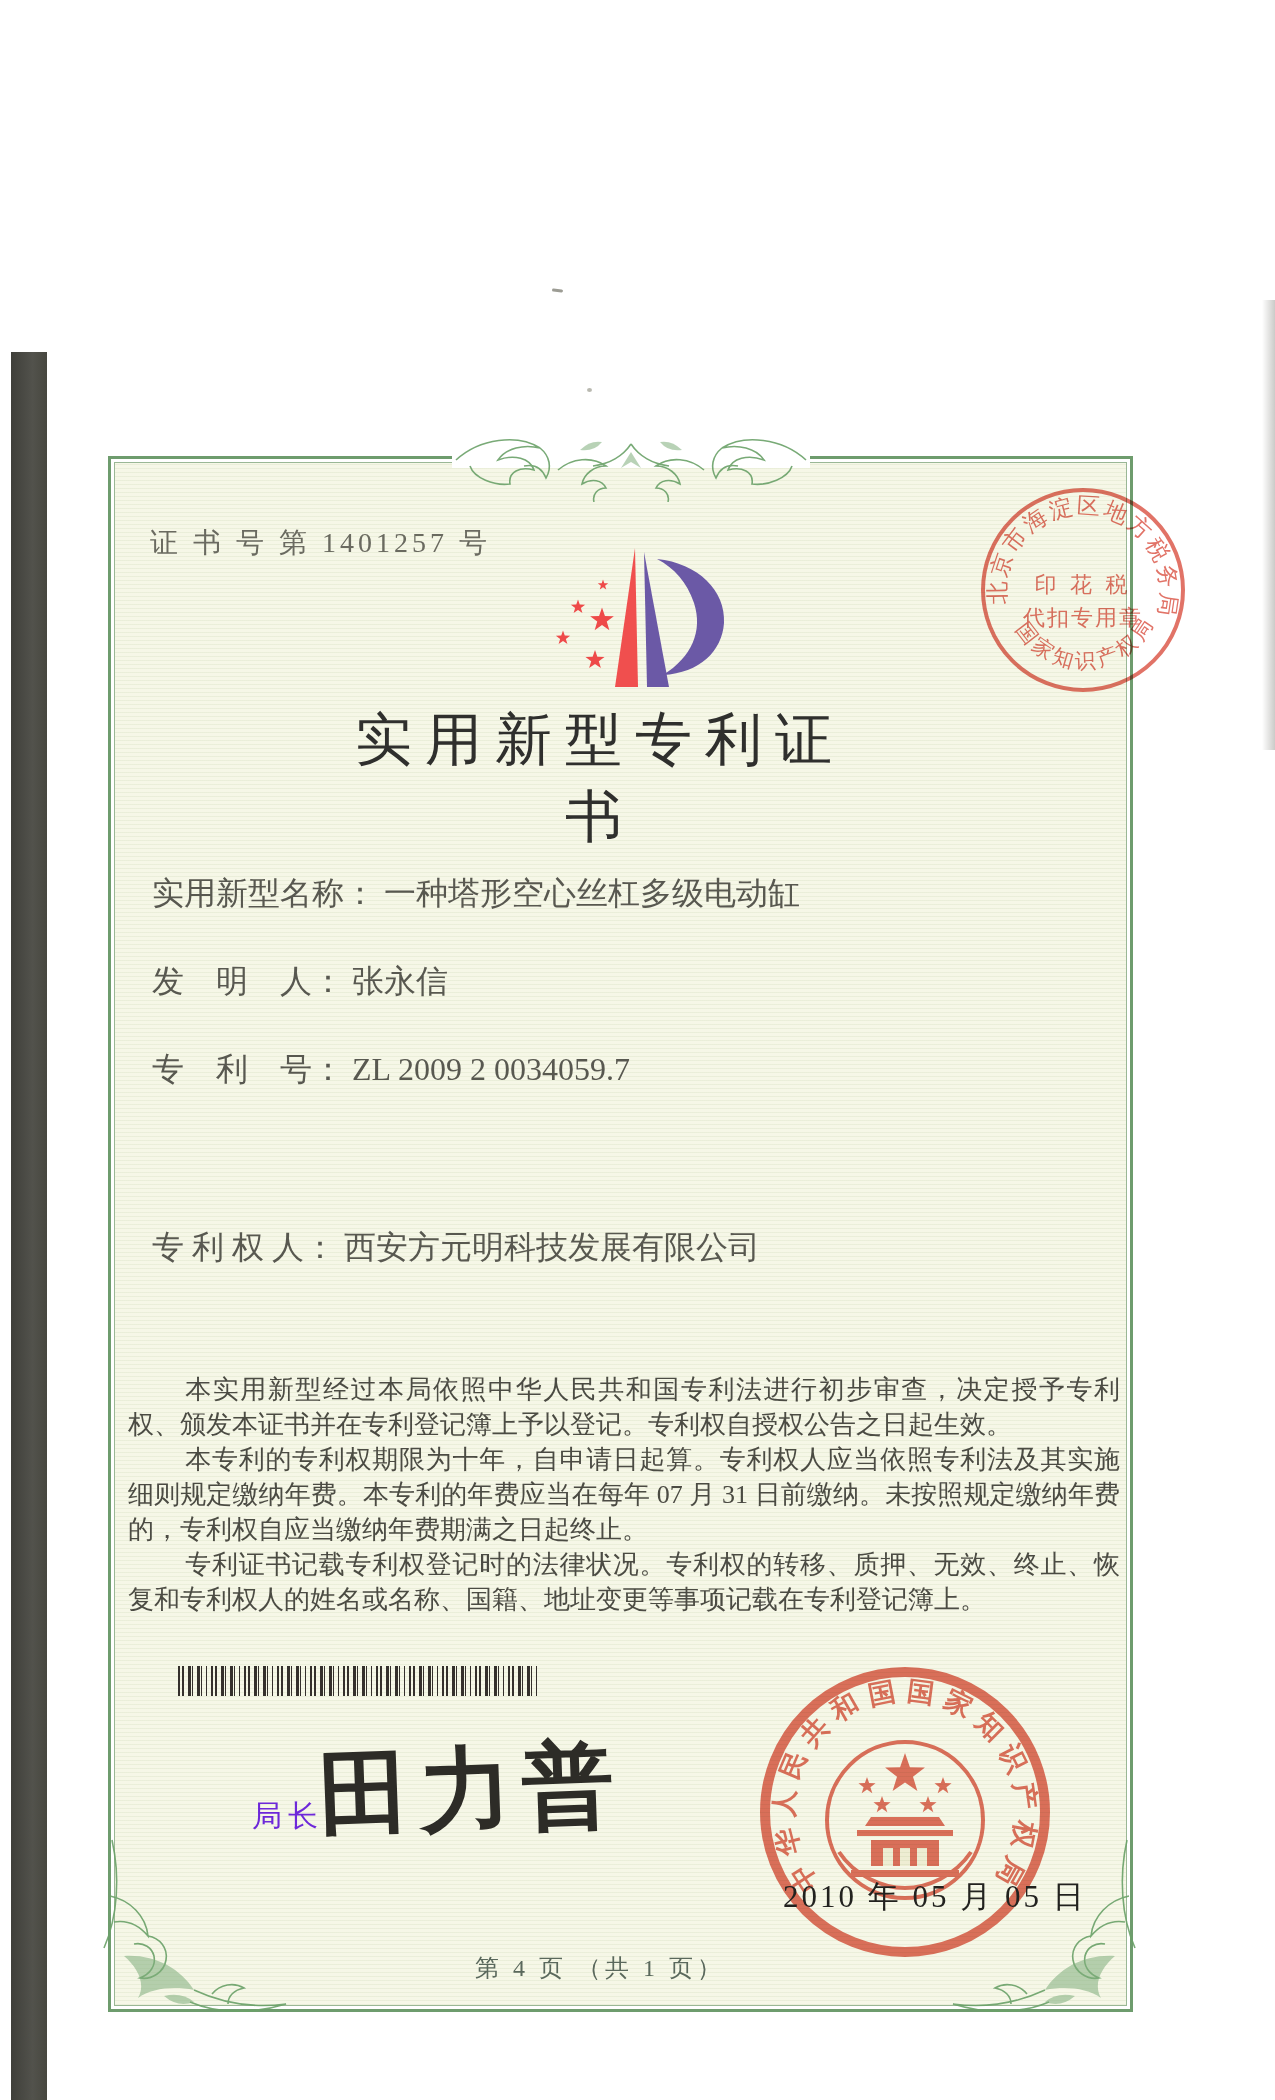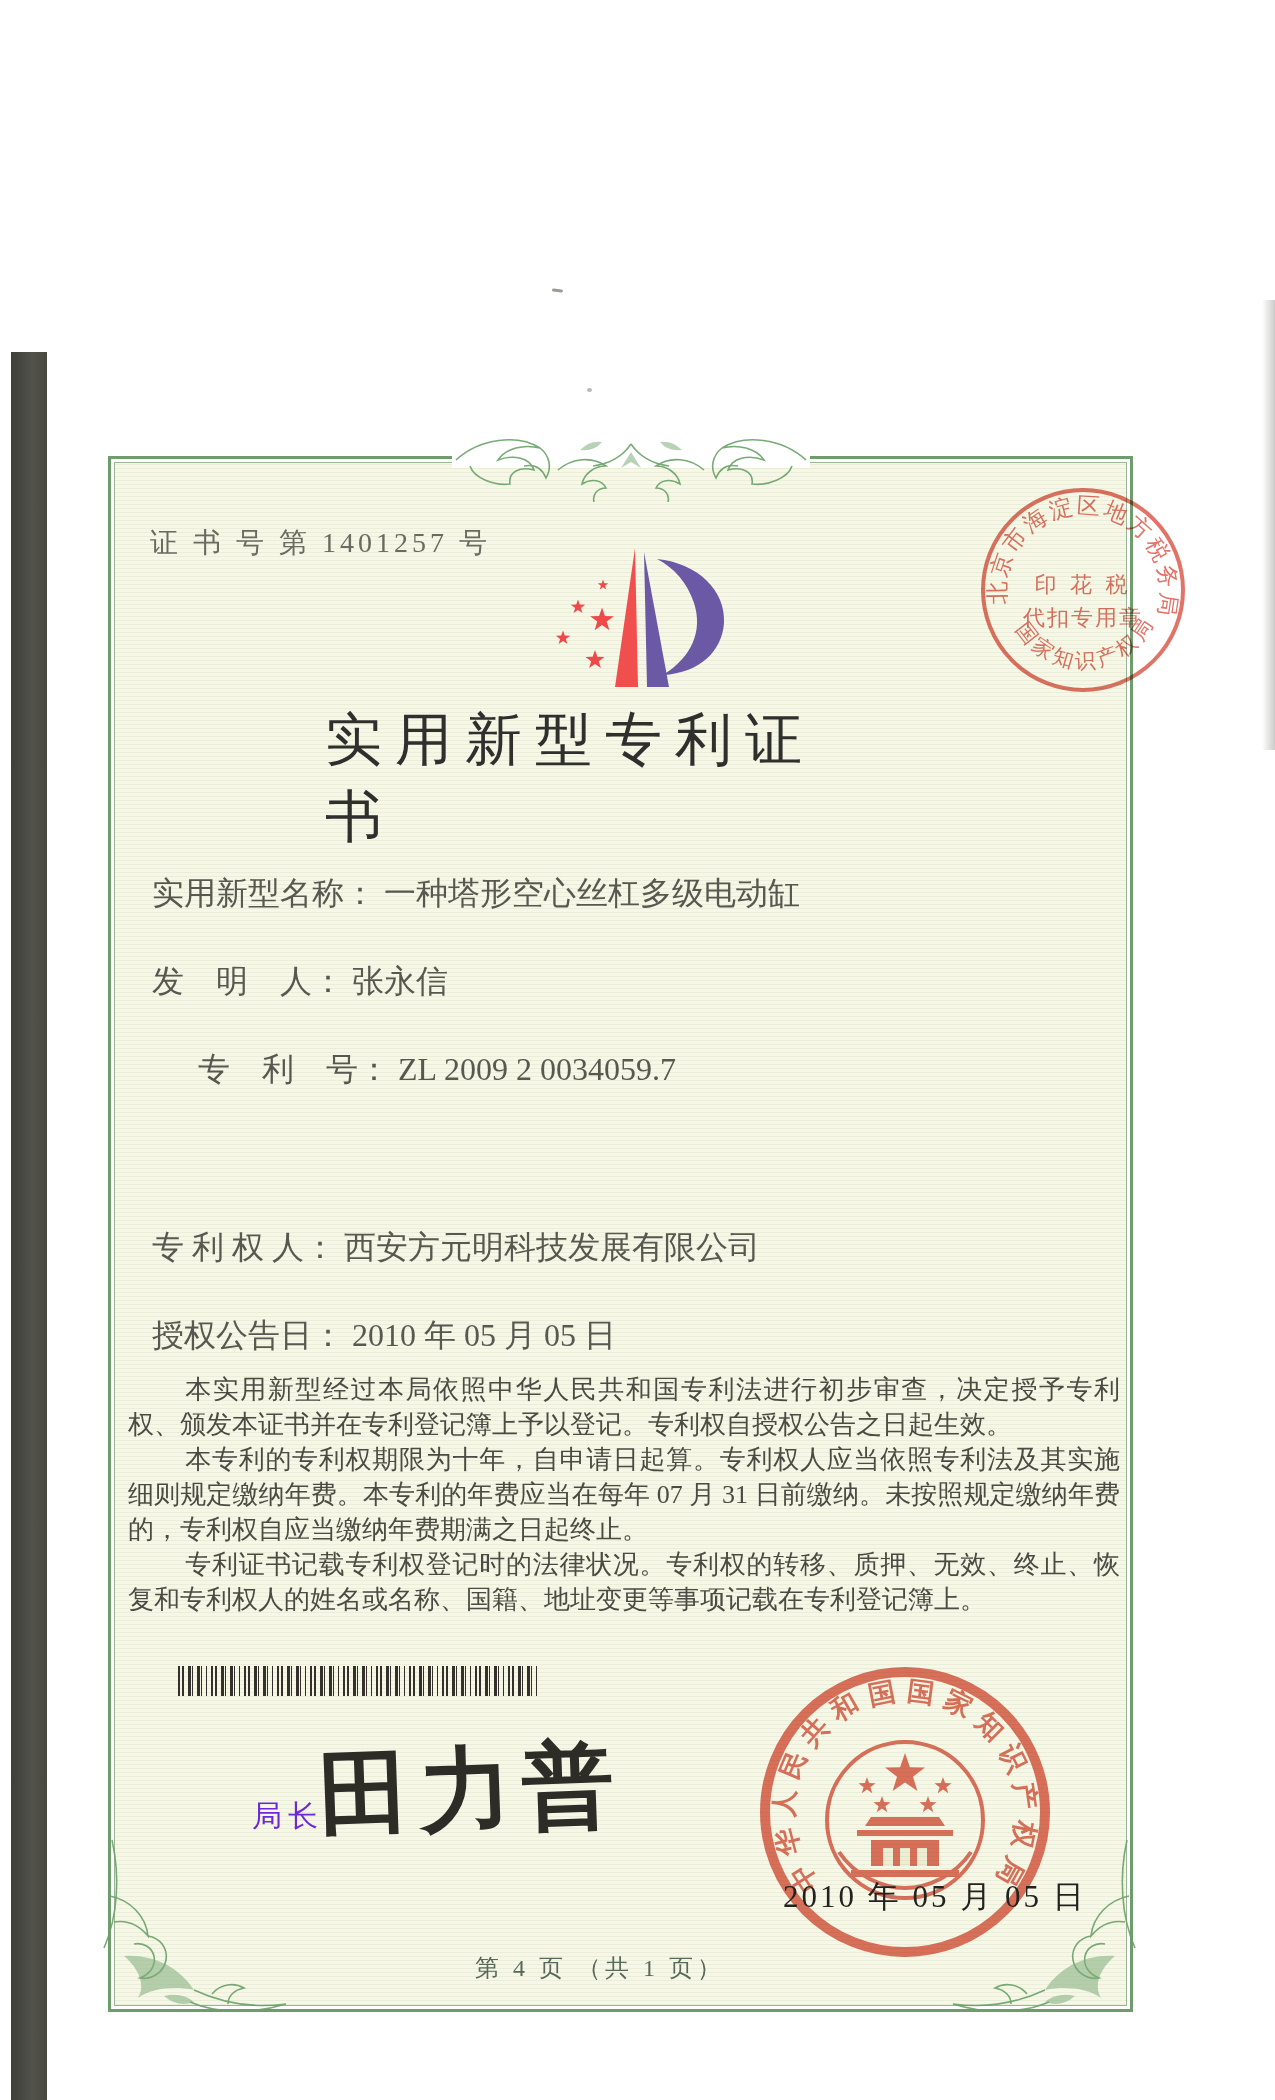--- a/index.html
+++ b/index.html
@@ -18,25 +18,25 @@
   .frame-inner{position:absolute;inset:3px;border:1px solid #9ab795;
          background:#f6f7e7;
          background-image:repeating-linear-gradient(0deg,rgba(173,195,146,.16) 0 1px,rgba(0,0,0,0) 1px 4px);}
   .orn{position:absolute;z-index:3;}
   .orn-top{left:440px;top:424px;}
   .orn-bl{left:94px;top:1836px;}
   .orn-br{left:945px;top:1836px;}
   
   .cert-no{position:absolute;left:150px;top:524px;font-size:28px;letter-spacing:4px;color:#6a6a60;z-index:4;}
   .logo{position:absolute;left:540px;top:533px;z-index:4;}
-  .title{position:absolute;left:325px;top:702px;width:550px;text-align:left;
+  .title{position:absolute;left:325px;top:702px;width:550px;text-align:center;
          font-size:57px;letter-spacing:13px;color:#2f2f2d;z-index:4;}
   .field{position:absolute;left:152px;font-size:32px;color:#585850;z-index:4;white-space:nowrap;}
   .field .val{margin-left:8px;}
-  .f0{top:872px;} .f1{top:960px;} .f2{top:1048px;margin-left:46px;} .f3{top:1136px;} .f4{top:1226px;} .f5{top:1314px;}
+  .f0{top:872px;} .f1{top:960px;} .f2{top:1048px;} .f3{top:1136px;} .f4{top:1226px;} .f5{top:1314px;}
   .paras{position:absolute;left:128px;top:1372px;width:992px;z-index:4;
          font-size:26px;line-height:35px;text-align:justify;color:#4b4b43;}
   .paras p{margin:0;text-indent:2.2em;}
   .barcode{position:absolute;left:178px;top:1666px;width:363px;height:30px;z-index:4;
     background:repeating-linear-gradient(90deg,
       #35302c 0 2px,rgba(0,0,0,0) 2px 4px,#35302c 4px 6px,rgba(0,0,0,0) 6px 10px,
       #35302c 10px 13px,rgba(0,0,0,0) 13px 14px,#35302c 14px 15px,rgba(0,0,0,0) 15px 19px,
       #35302c 19px 22px,rgba(0,0,0,0) 22px 23px,#35302c 23px 24px,rgba(0,0,0,0) 24px 28px,
       #35302c 28px 29px,rgba(0,0,0,0) 29px 33px);}
   .director{position:absolute;left:252px;top:1796px;font-size:30px;letter-spacing:6px;color:#6d28d9;z-index:4;}
@@ -149,23 +149,20 @@
   </div>
   <div class="field f1">
     <span>发　明　人：</span><span class="val">张永信</span>
   </div>
   <div class="field f2">
     <span>专　利　号：</span><span class="val">ZL 2009 2 0034059.7</span>
   </div>
   <div class="field f4">
     <span>专 利 权 人：</span><span class="val">西安方元明科技发展有限公司</span>
   </div>
-  <div class="field f5">
-    <span>授权公告日：</span><span class="val">2010 年 05 月 05 日</span>
-  </div>
 
   <div class="paras">
     <p>本实用新型经过本局依照中华人民共和国专利法进行初步审查，决定授予专利权、颁发本证书并在专利登记簿上予以登记。专利权自授权公告之日起生效。</p>
     <p>本专利的专利权期限为十年，自申请日起算。专利权人应当依照专利法及其实施细则规定缴纳年费。本专利的年费应当在每年 07 月 31 日前缴纳。未按照规定缴纳年费的，专利权自应当缴纳年费期满之日起终止。</p>
     <p>专利证书记载专利权登记时的法律状况。专利权的转移、质押、无效、终止、恢复和专利权人的姓名或名称、国籍、地址变更等事项记载在专利登记簿上。</p>
   </div>
 
   <div class="barcode"></div>
 
   <div class="director">局长</div>

